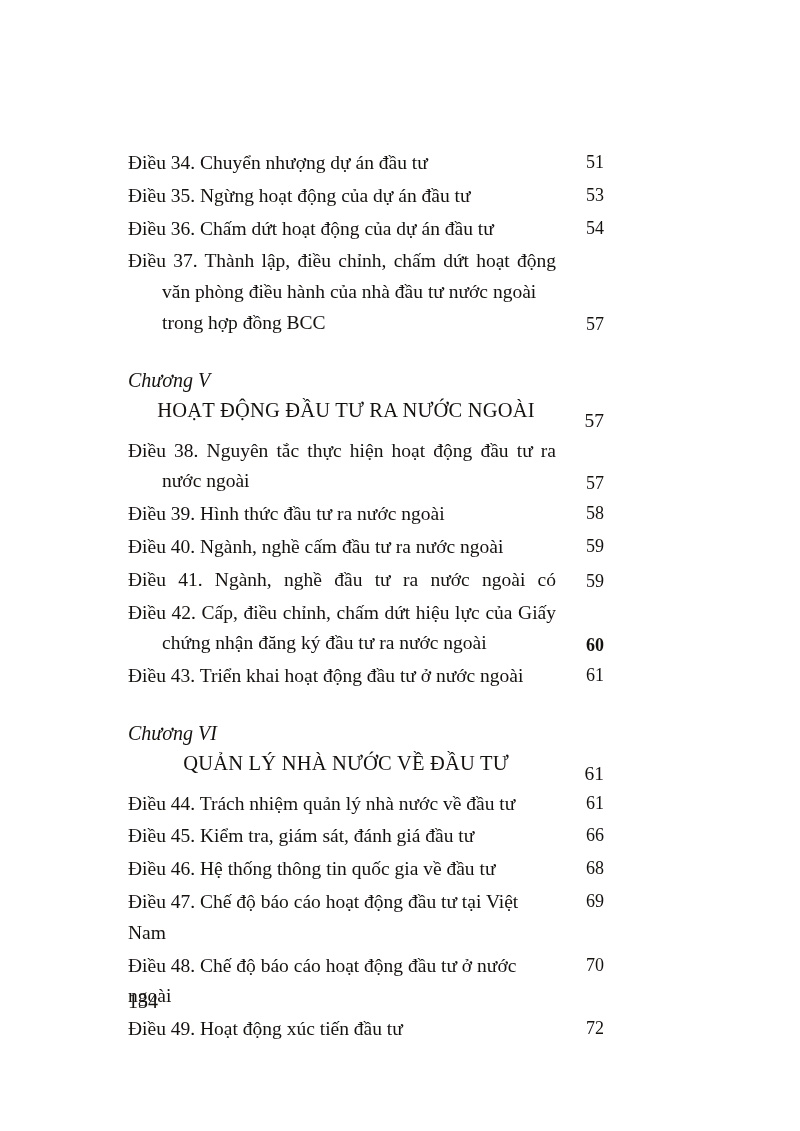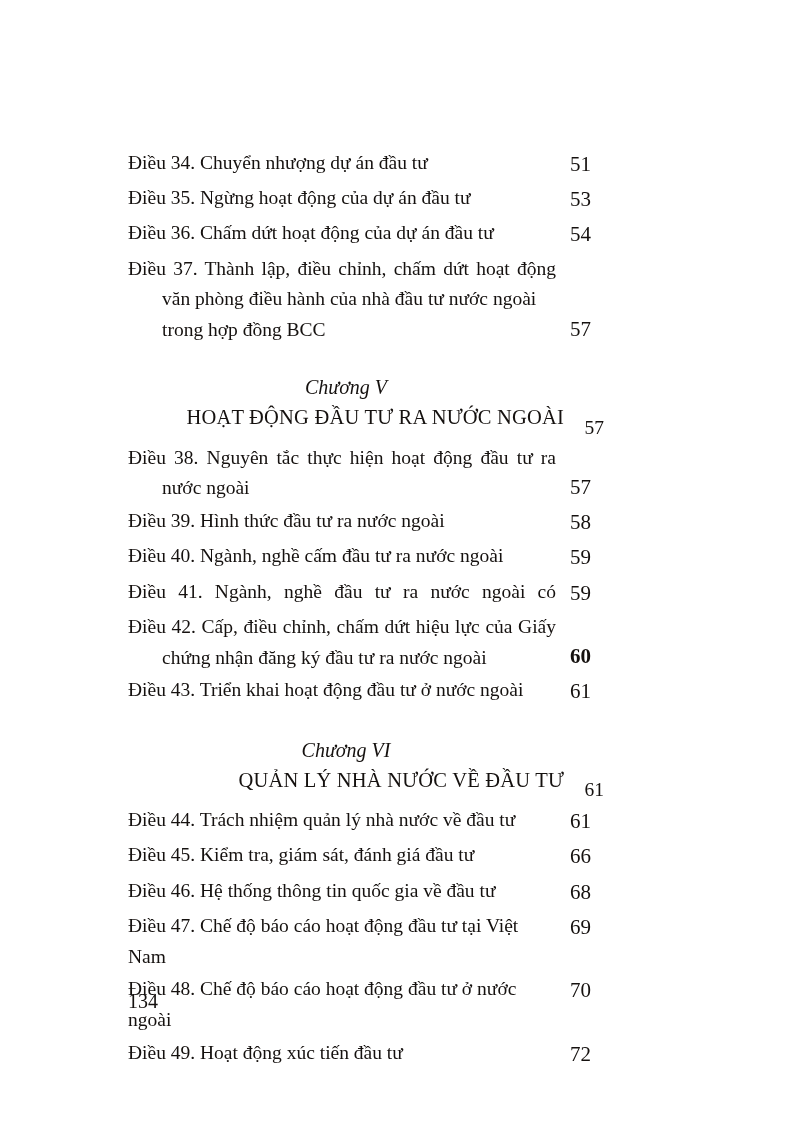--- a/index.html
+++ b/index.html
@@ -32,21 +32,22 @@
     line-height: 1.58;
     margin-bottom: 2px;
   }
   .entry .label {
     flex: 1 1 auto;
     padding-right: 14px;
   }
   .entry .page-no {
     flex: 0 0 auto;
     width: 34px;
-    font-size: 21px;
+    text-align: right;
+    font-size: 18px;
   }
   
   .entry .label .cont {
     display: block;
     padding-left: 34px;
   }
   
   .entry.justify .label .jline {
     display: block;
     text-align: justify;
@@ -55,28 +56,27 @@
   .entry.justify .label .cont {
     text-align: right;
     text-align-last: left;
   }
   .chapter {
     margin-top: 26px;
     margin-bottom: 10px;
     position: relative;
   }
   .chapter .chapter-num {
-    text-align: center;
     font-style: italic;
     font-size: 20px;
     line-height: 1.5;
     padding-right: 40px;
   }
   .chapter .chapter-title {
-    text-align: right;
+    text-align: center;
     font-size: 20.5px;
     letter-spacing: 0.2px;
     line-height: 1.5;
     padding-right: 40px;
   }
   .chapter .chapter-page {
     position: absolute;
     right: 0;
     bottom: -6px;
     width: 34px;

